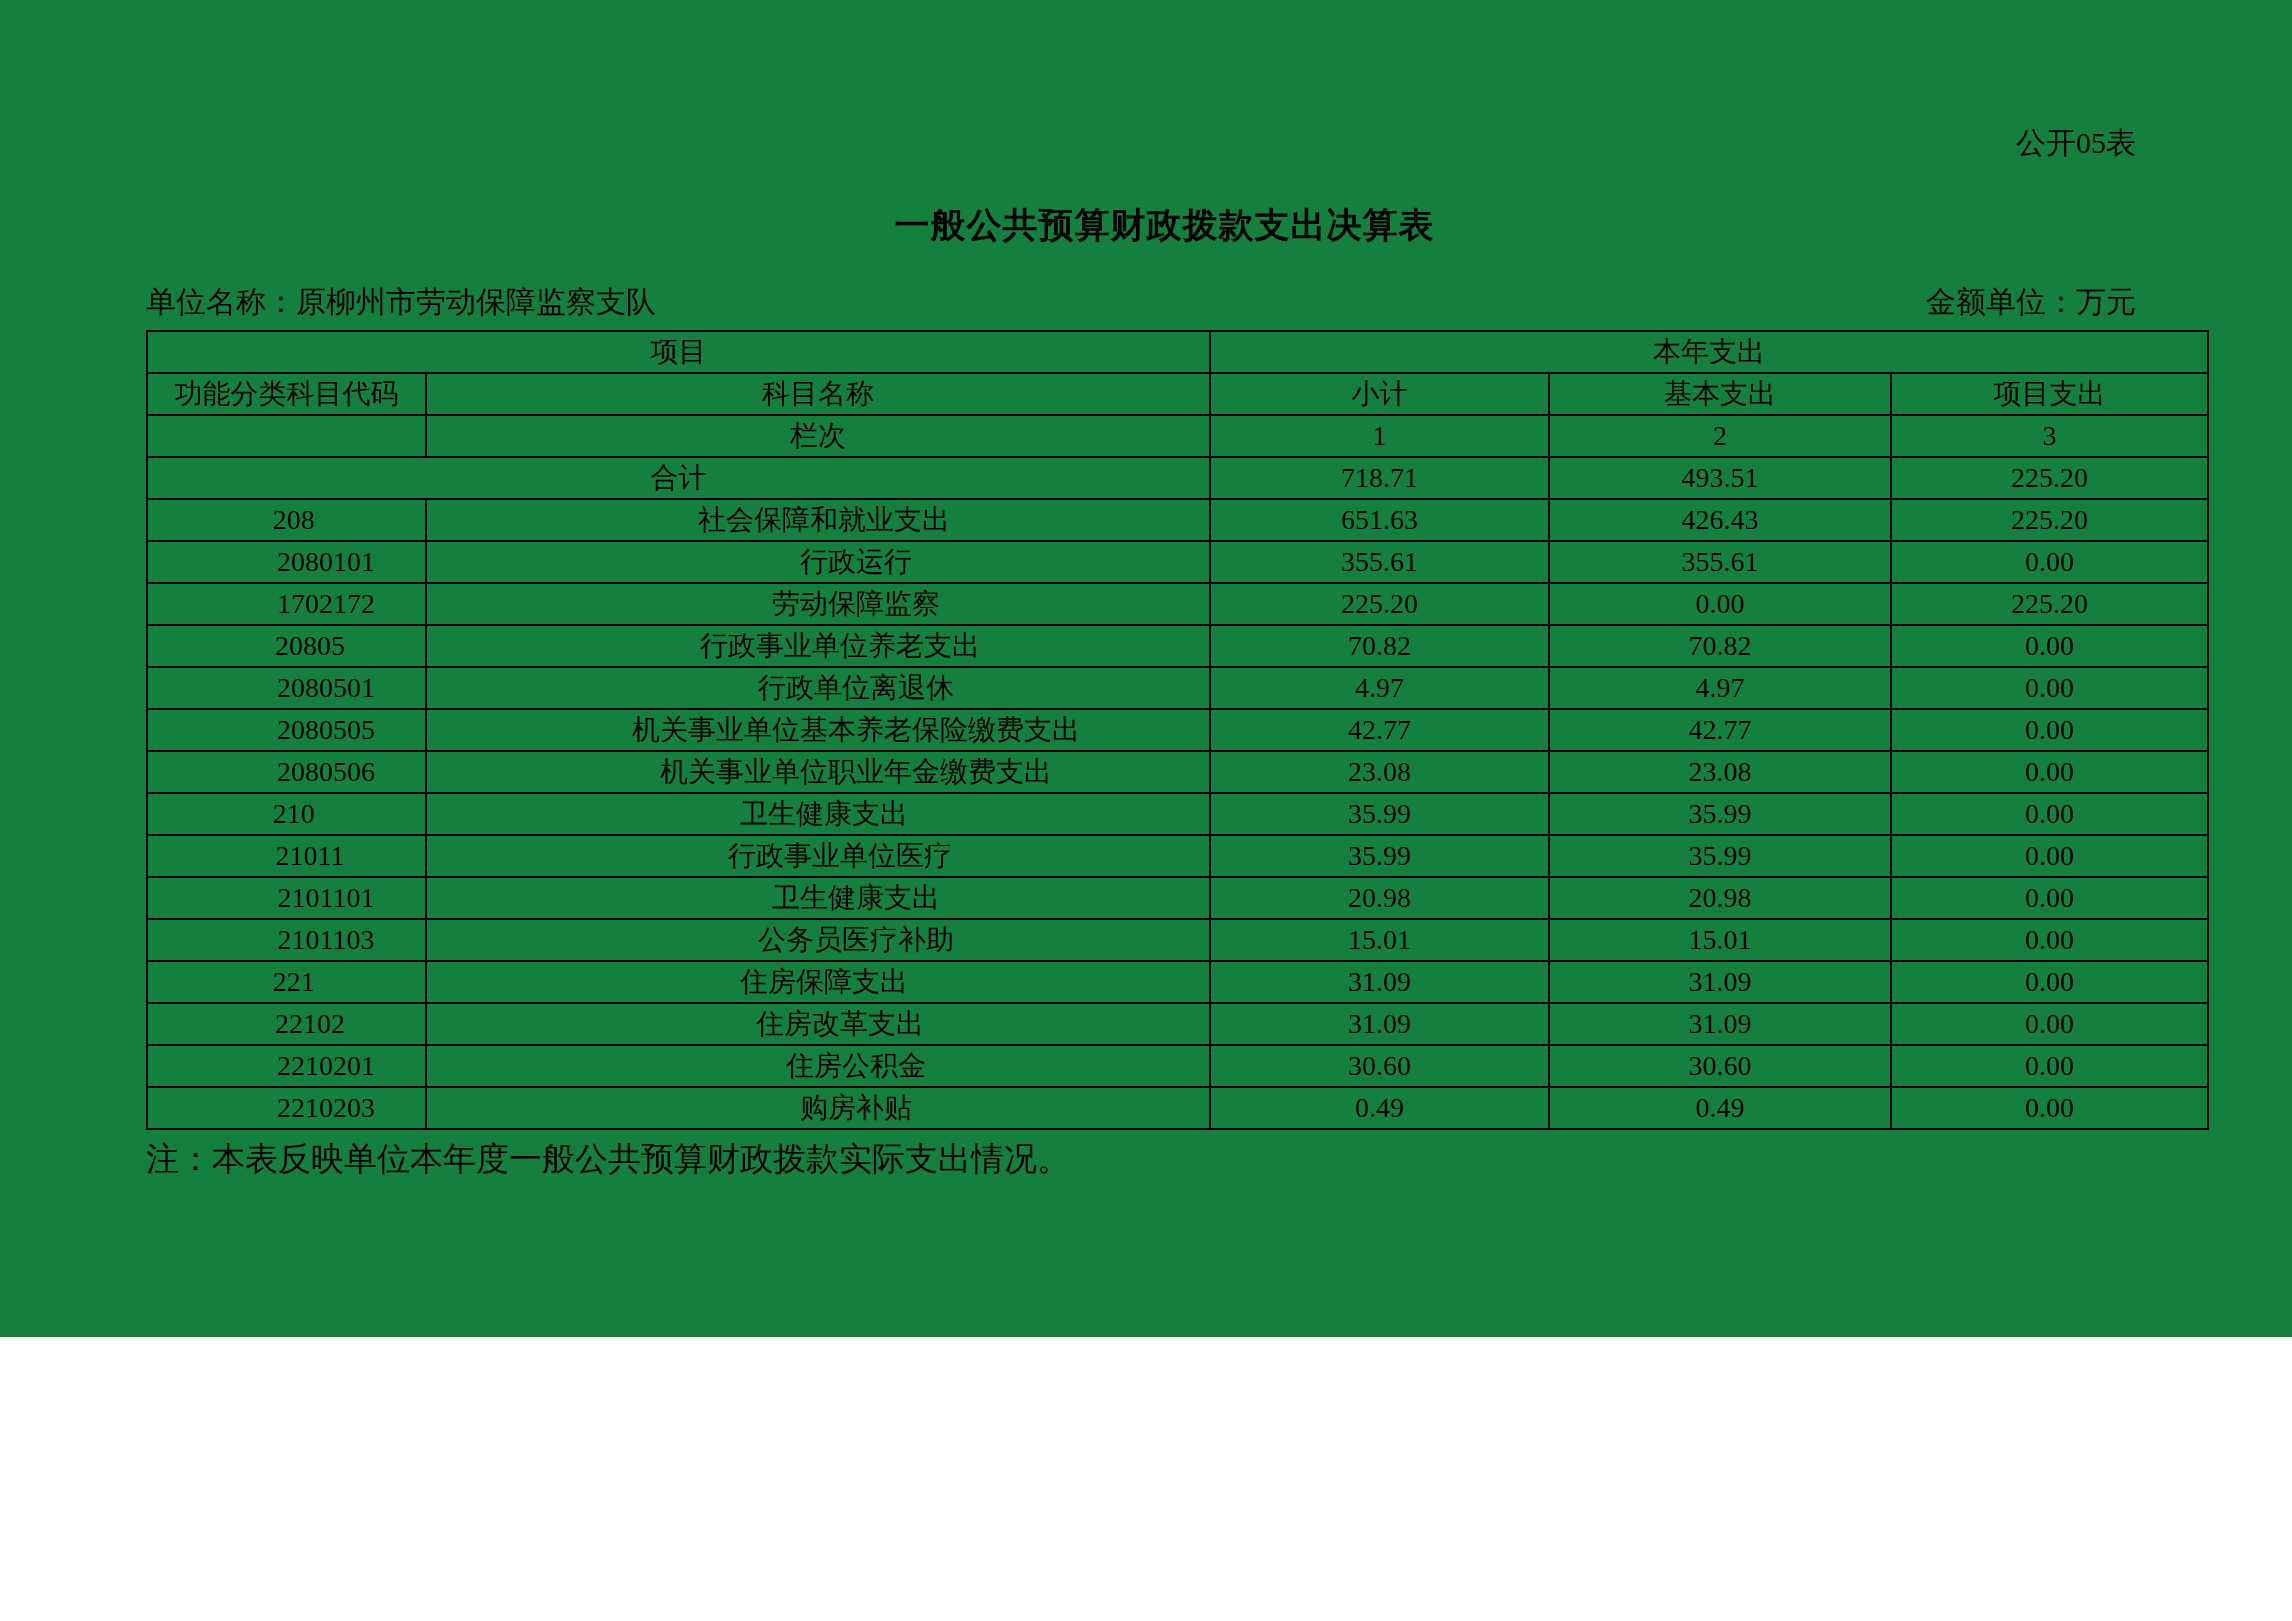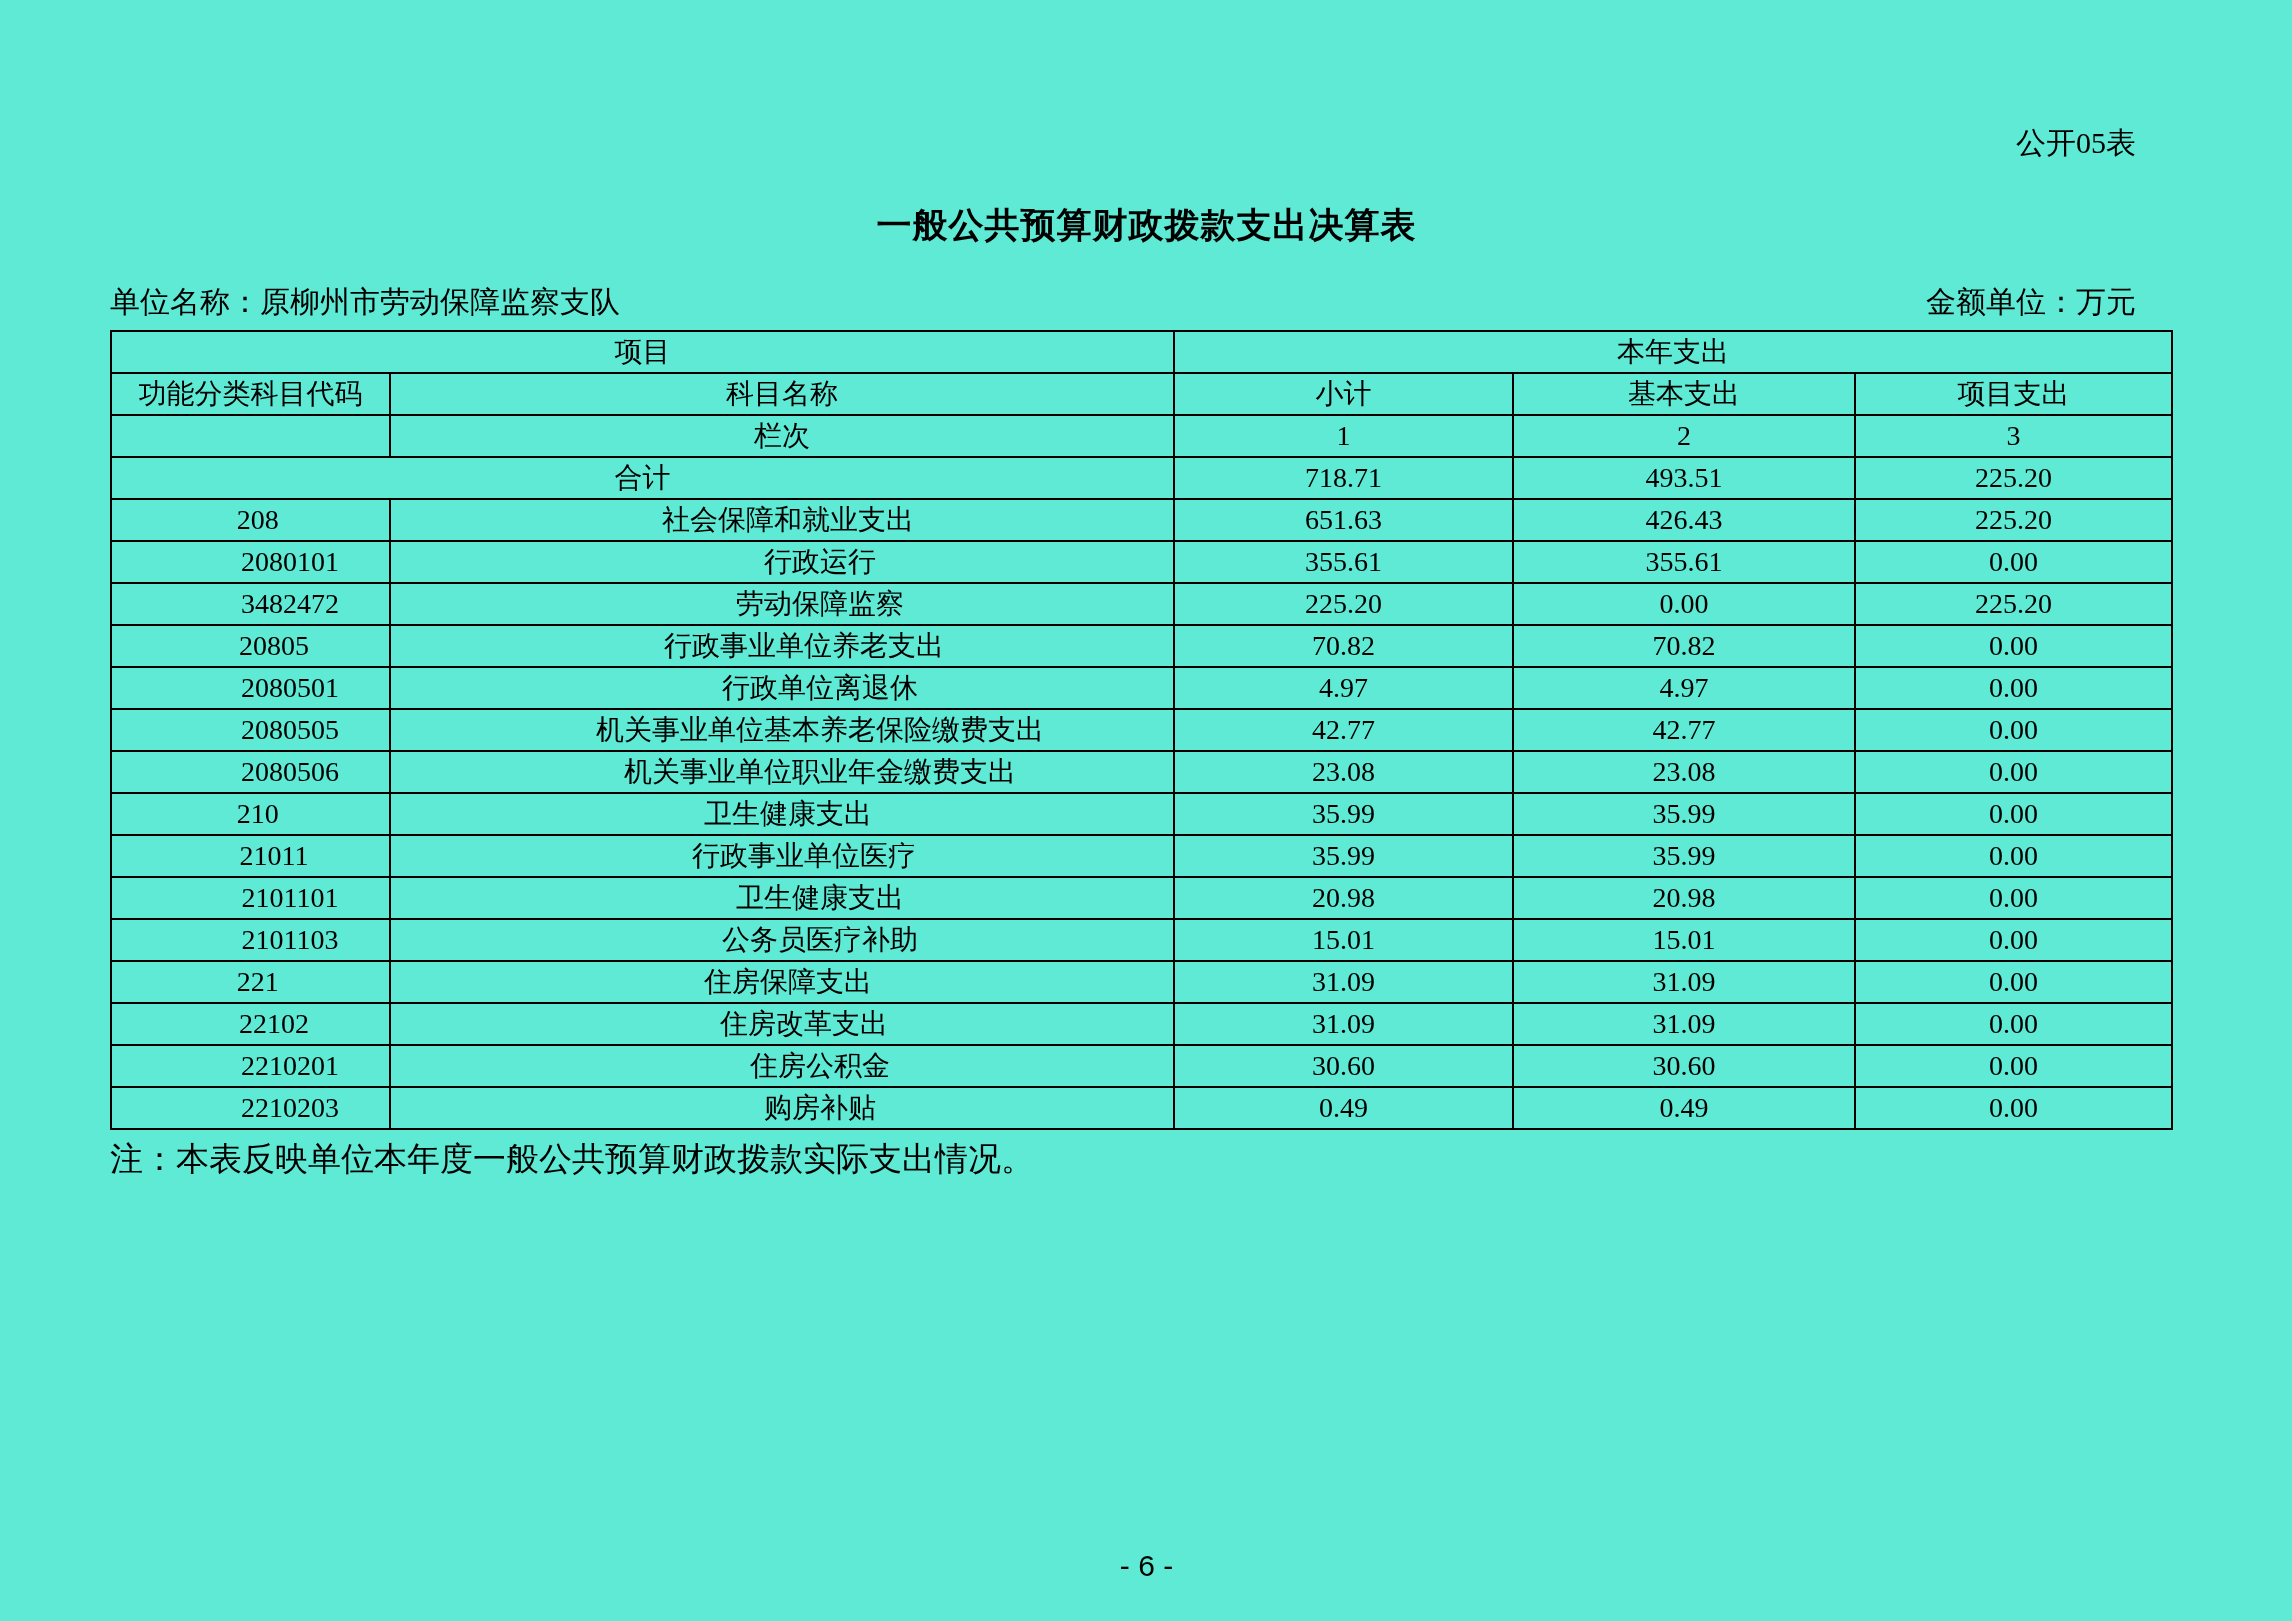--- a/index.html
+++ b/index.html
@@ -1,24 +1,25 @@
 <!DOCTYPE html>
 <html><head>
 <meta charset="utf-8">
 <style>
   * { margin: 0; padding: 0; box-sizing: border-box; }
   html, body { background: #ffffff; }
   .page {
     position: relative;
     width: 2293px;
-    height: 1621px;
-    background: #5eead4;
+    height: 1337px;
+    background: #15803d;
     color: #000000;
     font-family: "Liberation Serif", "DejaVu Serif", serif;
     overflow: hidden;
+    padding-left: 36px;
   }
   .content { padding: 0 110px; }
   .form-label {
     padding-top: 125px;
     text-align: right;
     padding-right: 47px;
     font-size: 30px;
     line-height: 1.2;
   }
   .doc-title {
@@ -136,21 +137,21 @@
     <td class="num">225.20</td>
   </tr>
           <tr>
     <td class="code lv lv3">2080101</td>
     <td class="name lv lv3">行政运行</td>
     <td class="num">355.61</td>
     <td class="num">355.61</td>
     <td class="num">0.00</td>
   </tr>
           <tr>
-    <td class="code lv lv3">3482472</td>
+    <td class="code lv lv3">1702172</td>
     <td class="name lv lv3">劳动保障监察</td>
     <td class="num">225.20</td>
     <td class="num">0.00</td>
     <td class="num">225.20</td>
   </tr>
           <tr>
     <td class="code lv lv2">20805</td>
     <td class="name lv lv2">行政事业单位养老支出</td>
     <td class="num">70.82</td>
     <td class="num">70.82</td>

